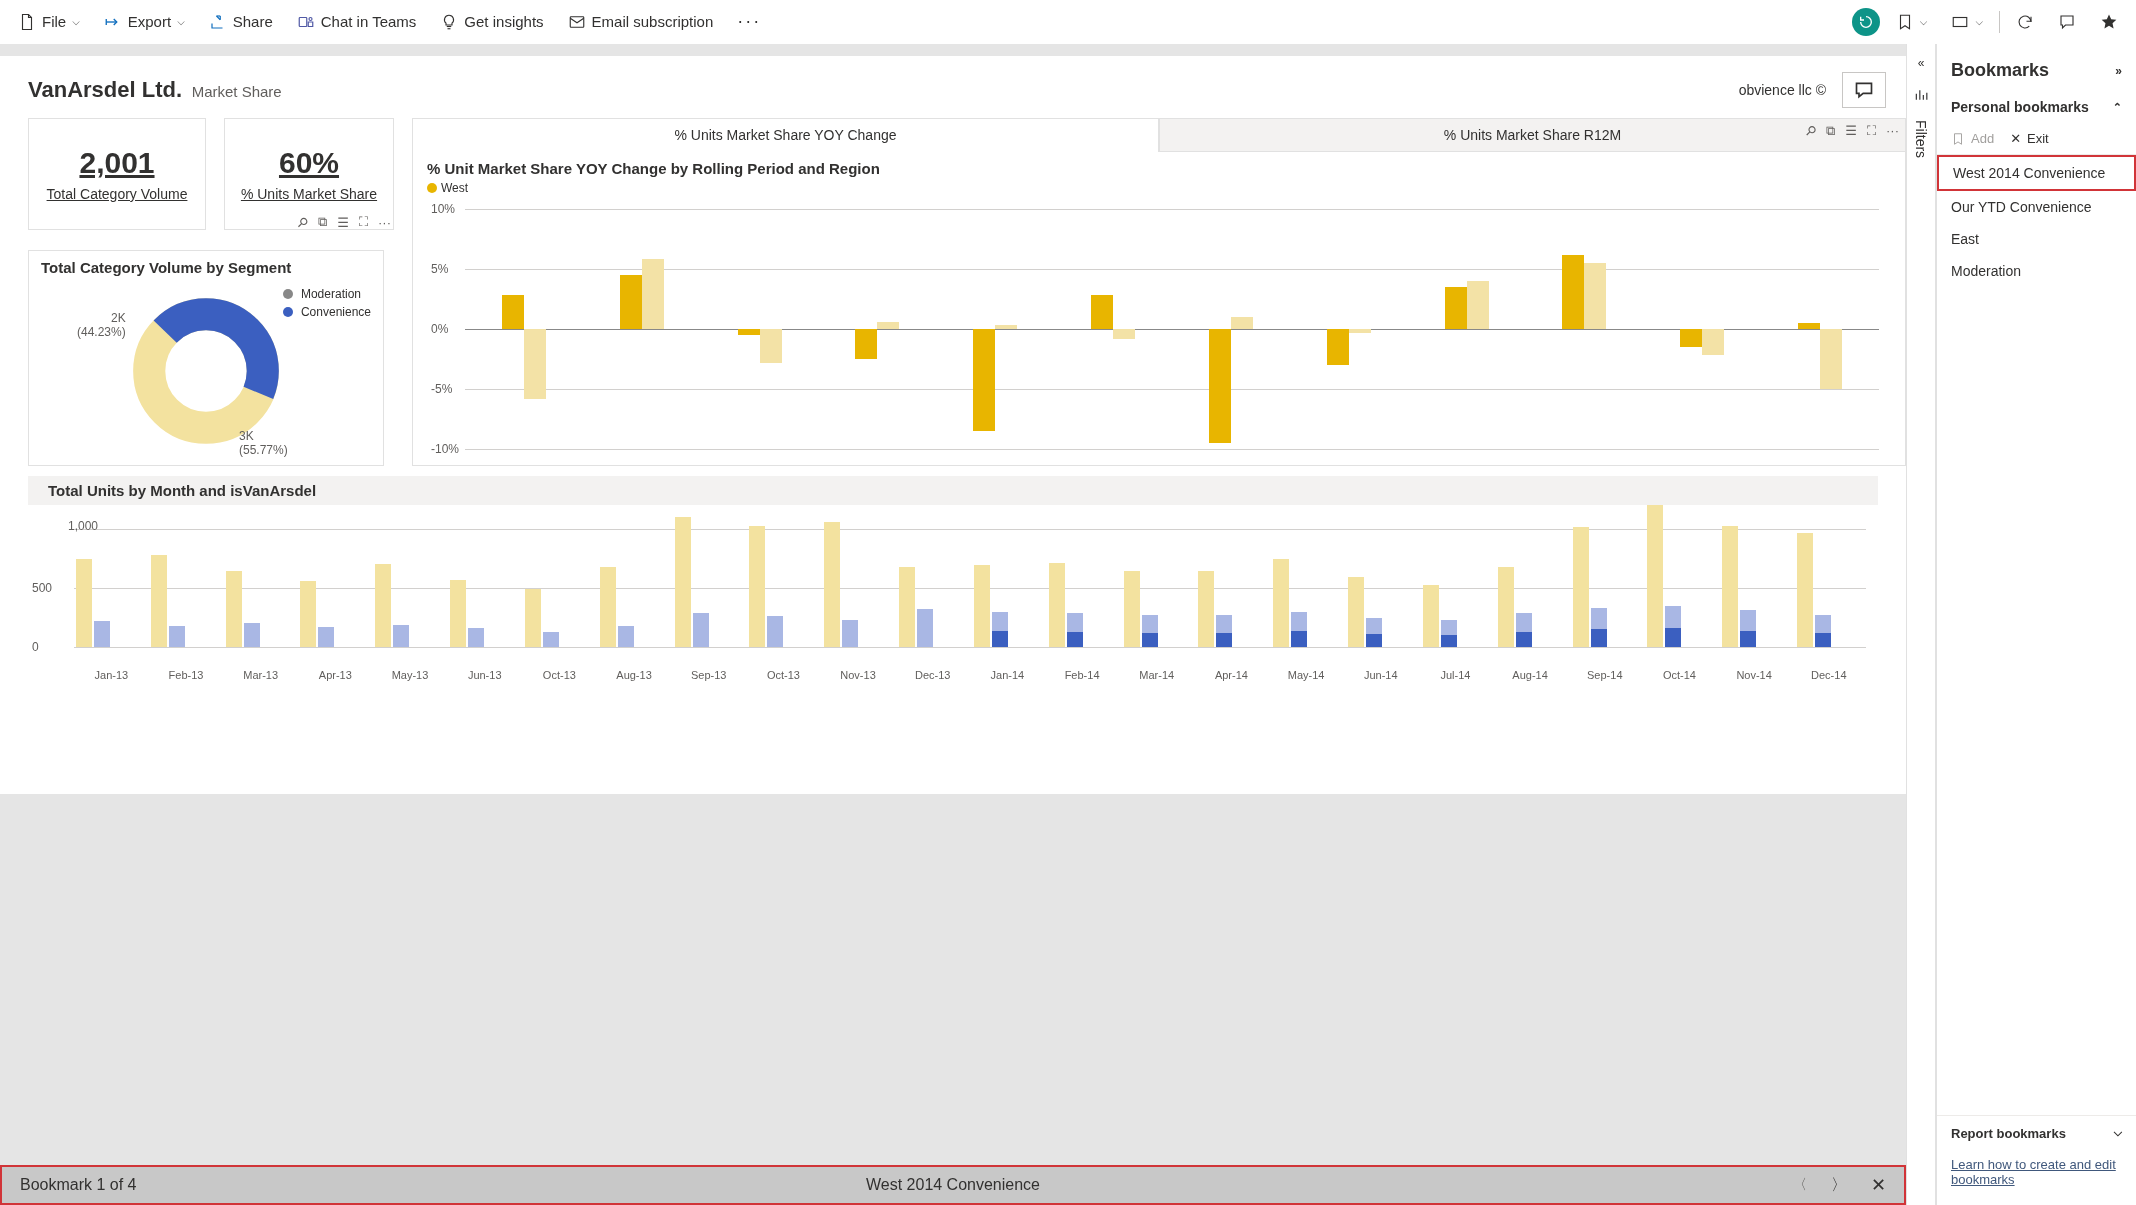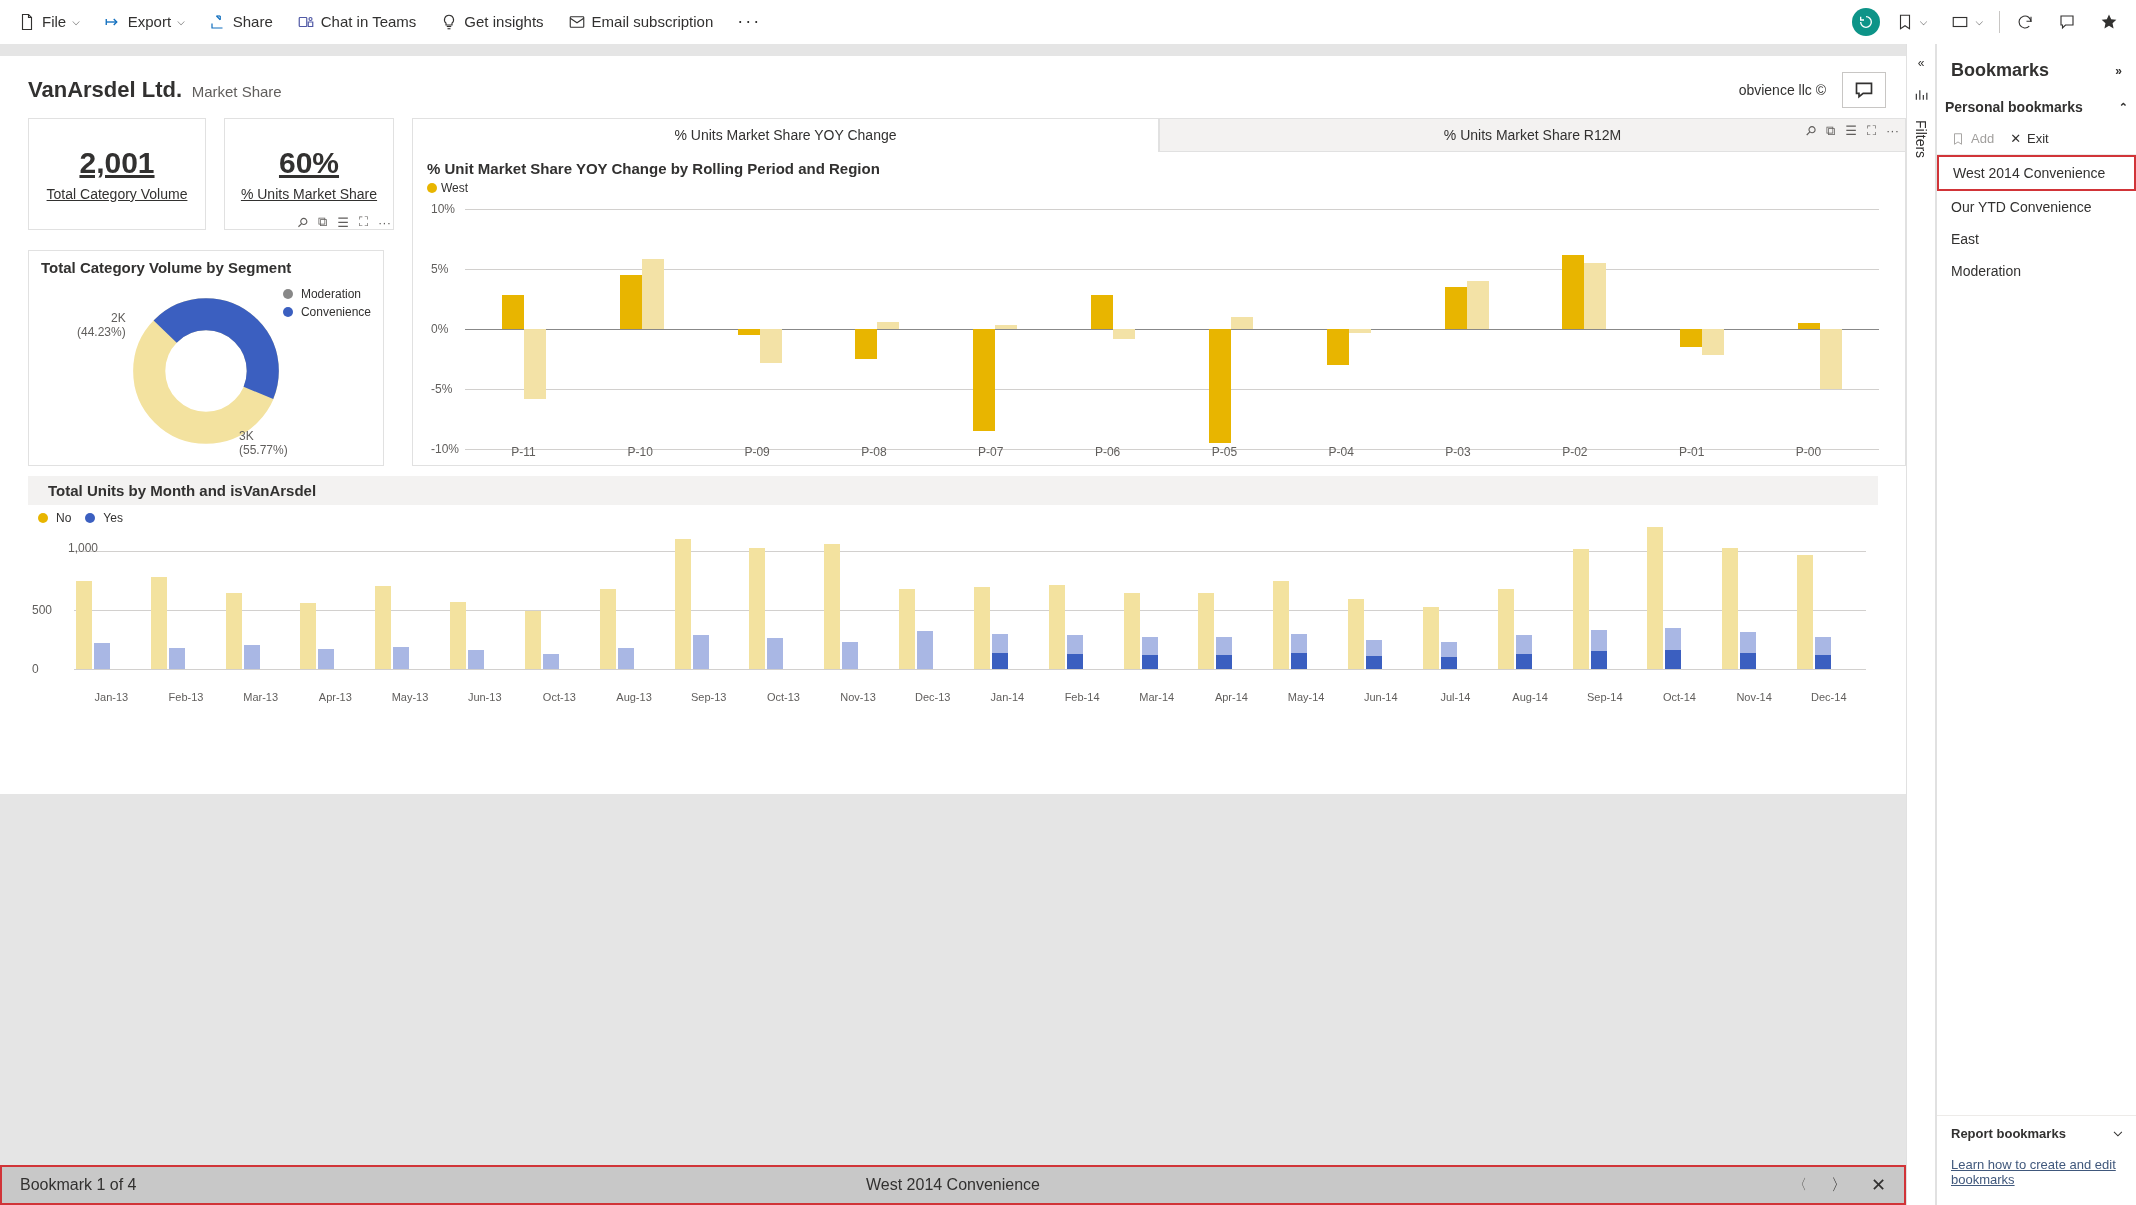--- a/index.html
+++ b/index.html
@@ -20,21 +20,21 @@
 .canvas-wrap { margin: 12px 0 0 0; background: #fff; height: 738px; }
 .footer-gap { flex: 1; background: #e5e5e5; }
 
 
 .filter-strip { width: 30px; background: #fff; border-left: 1px solid #e1e1e1; border-right: 1px solid #e1e1e1; display: flex; flex-direction: column; align-items: center; padding-top: 12px; gap: 18px; }
 .filter-strip .vert { writing-mode: vertical-rl; font-size: 14px; }
 
 
 .bm-panel { width: 200px; background: #fff; border-left: 1px solid #e1e1e1; display: flex; flex-direction: column; }
 .bm-head { display: flex; align-items: center; justify-content: space-between; padding: 16px 14px 10px; font-size: 18px; font-weight: 600; }
-.bm-sec { display: flex; align-items: center; justify-content: space-between; padding: 8px 8px; font-size: 14px; font-weight: 600; }
+.bm-sec { display: flex; align-items: center; justify-content: space-between; padding: 8px 14px; font-size: 14px; font-weight: 600; }
 .bm-actions { display: flex; gap: 16px; padding: 8px 14px; border-bottom: 1px solid #edebe9; }
 .bm-actions .add { color: #a19f9d; display: flex; gap: 6px; align-items: center; }
 .bm-actions .exit { display: flex; gap: 6px; align-items: center; cursor: pointer; }
 .bm-list { flex: 1; }
 .bm-item { padding: 8px 14px; font-size: 14px; cursor: pointer; }
 .bm-item.sel { border: 2px solid #d13438; }
 .bm-report { padding: 10px 14px; font-weight: 600; display: flex; justify-content: space-between; border-top: 1px solid #edebe9; }
 .bm-link { padding: 6px 14px 18px; font-size: 13px; }
 .bm-link a { color: #40587c; text-decoration: underline; }
 
@@ -315,34 +315,20 @@
                   </div>
                   <div class="cb-col">
                     <div class="cb-dark" style="height: 18px; top: 130px;"></div>
                     <div class="cb-light" style="height: 26.4px; top: 130px;"></div>
                   </div>
                   <div class="cb-col">
                     <div class="cb-dark" style="height: 6px; bottom: 108px;"></div>
                     <div class="cb-light" style="height: 60px; top: 130px;"></div>
                   </div>
                 </div>
-                <div class="chart1-xlabels" style="position: absolute; bottom: 0px; left: 0px; right: 12px;">
-                  <span>P-11</span>
-                  <span>P-10</span>
-                  <span>P-09</span>
-                  <span>P-08</span>
-                  <span>P-07</span>
-                  <span>P-06</span>
-                  <span>P-05</span>
-                  <span>P-04</span>
-                  <span>P-03</span>
-                  <span>P-02</span>
-                  <span>P-01</span>
-                  <span>P-00</span>
-                </div>
               </div>
           </div>
         </div>
       </div>
 
       <div style="display:flex">
         <div class="donut-card" style="margin-top:-216px">
           <div class="donut-title">Total Category Volume by Segment</div>
           <div class="donut-legend">
             <div>
@@ -358,30 +344,20 @@
             <circle cx="21" cy="21" r="15.9" fill="transparent" stroke="#f3e29f" stroke-width="9"></circle>
             <circle cx="21" cy="21" r="15.9" fill="transparent" stroke="#3b5fc0" stroke-width="9" stroke-dasharray="44.23 55.77" stroke-dashoffset="13" transform="rotate(-90 21 21)"></circle>
           </svg>
           <div class="donut-lbl" style="top:60px;left:48px;text-align:right"><span>2K</span><br><span>(44.23%)</span></div>
           <div class="donut-lbl" style="bottom:8px;left:210px"><span>3K</span><br><span>(55.77%)</span></div>
         </div>
       </div>
 
       <div class="chart3-card">
         <div class="chart3-title-bar">Total Units by Month and isVanArsdel</div>
-        <div class="chart3-legend">
-          <div style="display:flex;align-items:center;gap:4px">
-              <span class="legend-dot" style="background:#e8b500"></span>
-              <span>No</span>
-            </div>
-          <div style="display:flex;align-items:center;gap:4px">
-              <span class="legend-dot" style="background:#3b5fc0"></span>
-              <span>Yes</span>
-            </div>
-        </div>
         <div class="chart3-plot" id="chart3-plot">
             <div class="chart3-grid" style="top: 23.6667px;"></div>
             <div class="chart3-axis-label" style="left: -42px; top: 14px; margin-left: 36px;">1,000</div>
             <div class="chart3-grid" style="top: 82.8333px;"></div>
             <div class="chart3-axis-label" style="left: -42px; top: 75.8333px;">500</div>
             <div class="chart3-grid" style="top: 142px;"></div>
             <div class="chart3-axis-label" style="left: -42px; top: 135px;">0</div>
             <div class="chart3-bars">
               <div class="c3-col">
                 <div class="c3-no" style="height: 87.5667px;"></div>

